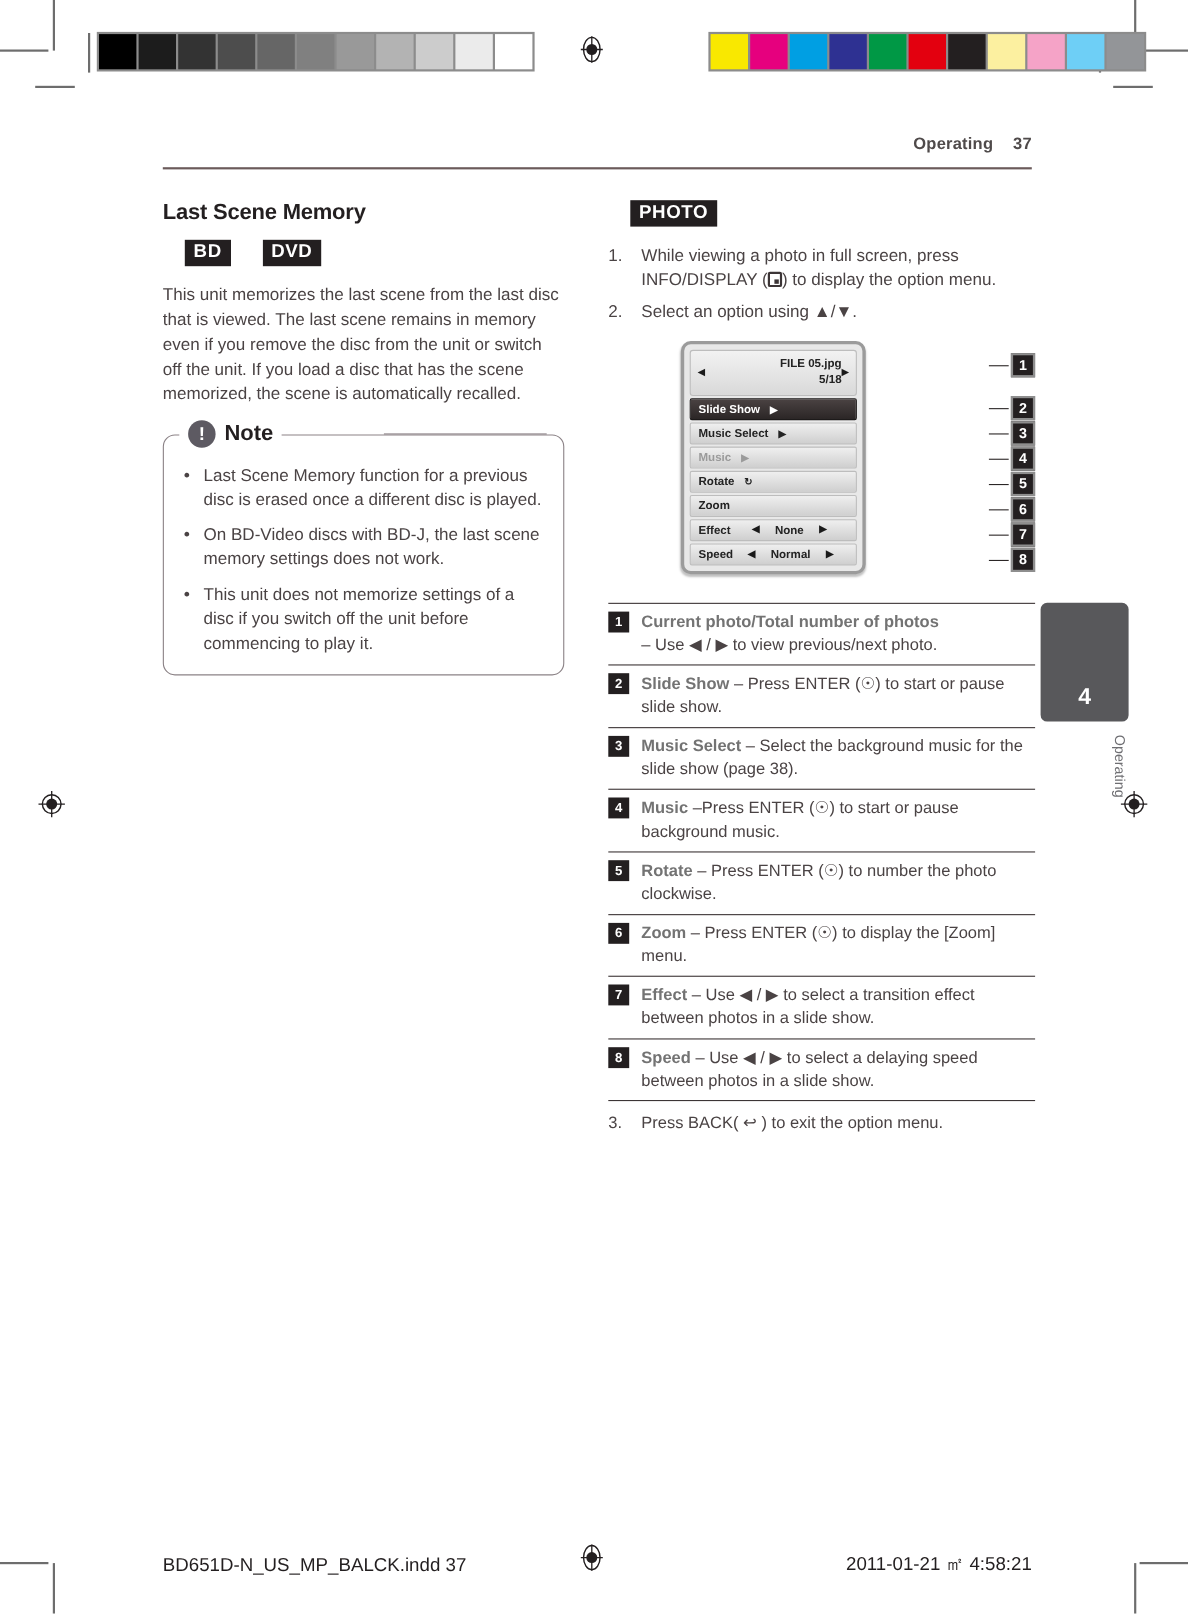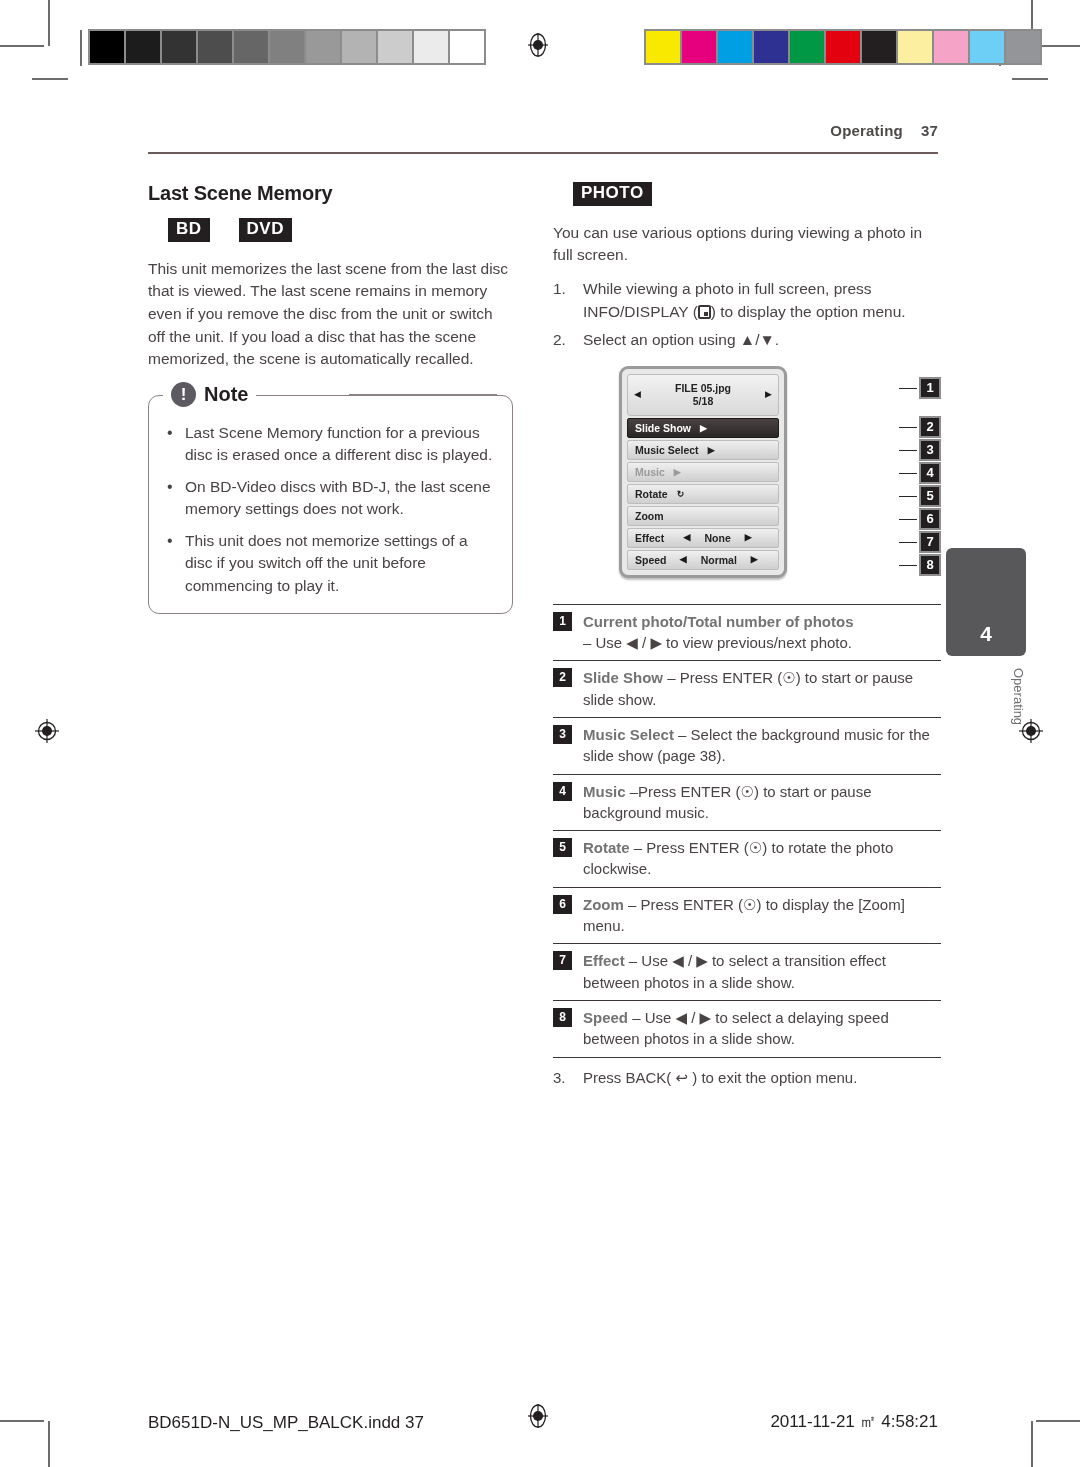--- a/index.html
+++ b/index.html
@@ -51,21 +51,21 @@
   .kicon{display:inline-block;width:13px;height:14px;border:2px solid #3c3536;border-radius:2px;position:relative;
          vertical-align:-2px;box-sizing:border-box;}
   .kicon:after{content:"";position:absolute;right:1px;bottom:1px;width:4px;height:4px;background:#3c3536;}
 
   
   .osdwrap{position:relative;margin:14px 0 0 0;height:232px;}
   .osd{position:absolute;left:66px;top:0;width:168px;background:#e8e8e8;border:3px solid #9b9b9b;border-radius:9px;
        padding:5px;box-sizing:border-box;box-shadow:0 2px 2px rgba(0,0,0,.25);}
   .osd-top{background:linear-gradient(#f2f2f2,#d9d9d9);border:1px solid #bdbdbd;border-radius:3px;
            height:42px;display:flex;align-items:center;justify-content:space-between;padding:0 6px;box-sizing:border-box;}
-  .osd-top .fn{text-align:center;flex:1;line-height:1.25;}
+  .osd-top .fn{text-align:right;flex:1;line-height:1.25;}
   .osd-top .fn b{display:block;font-size:10.5px;font-weight:bold;color:#232323;}
   .osd-top .fn span{display:block;font-size:10.5px;font-weight:bold;color:#232323;}
   .tri{font-size:9px;color:#1a1a1a;line-height:1;}
   .osd-row{height:20px;margin-top:2px;display:flex;align-items:center;padding:0 7px;box-sizing:border-box;
            font-size:10.5px;font-weight:bold;border:1px solid #bdbdbd;border-radius:2px;
            background:linear-gradient(#efefef,#cfcfcf);color:#232323;}
   .osd-row.sel{background:linear-gradient(#4a4242,#2b2626);color:#fff;border-color:#1d1a1a;}
   .osd-row.dim{color:#9a9a9a;}
   .osd-row .lbl{white-space:nowrap;}
   .osd-row .pl{margin-left:9px;font-size:9px;}
@@ -200,21 +200,20 @@
       <li>On BD-Video discs with BD-J, the last scene memory settings does not work.</li>
       <li>This unit does not memorize settings of a disc if you switch off the unit before commencing to play it.</li>
     </ul>
   </div>
 </div>
 
 <div class="col col-r">
   <div class="badges">
     <span class="badge">PHOTO</span>
   </div>
-  <p class="body">You can use various options during viewing a photo in full screen.</p>
 
   <ol class="steps">
     <li>
       <span class="num">1.</span><span>While viewing a photo in full screen, press INFO/DISPLAY (</span><span class="kicon"></span><span>) to display the option menu.</span>
     </li>
     <li>
       <span class="num">2.</span><span>Select an option using ▲/▼.</span>
     </li>
   </ol>
 
@@ -297,21 +296,21 @@
     <div class="lg">
       <span class="n">3</span>
       <b>Music Select</b><span> – Select the background music for the slide show (page 38).</span>
     </div>
     <div class="lg">
       <span class="n">4</span>
       <b>Music</b><span> –Press ENTER (☉) to start or pause background music.</span>
     </div>
     <div class="lg">
       <span class="n">5</span>
-      <b>Rotate</b><span> – Press ENTER (☉) to rotate the photo clockwise.</span>
+      <b>Rotate</b><span> – Press ENTER (☉) to number the photo clockwise.</span>
     </div>
     <div class="lg">
       <span class="n">6</span>
       <b>Zoom</b><span> – Press ENTER (☉) to display the [Zoom] menu.</span>
     </div>
     <div class="lg">
       <span class="n">7</span>
       <b>Effect</b><span> – Use ◀ / ▶ to select a transition effect between photos in a slide show.</span>
     </div>
     <div class="lg">
@@ -323,13 +322,13 @@
     <span class="n">3.</span><span>Press BACK( ↩ ) to exit the option menu.</span>
   </div>
 </div>
 
 <div class="tab">
   <span class="tn">4</span>
 </div>
 <div class="tabtxt">Operating</div>
 
 <div class="ft ft-l">BD651D-N_US_MP_BALCK.indd   37</div>
-<div class="ft ft-r">2011-11-21   ㎡ 4:58:21</div>
+<div class="ft ft-r">2011-01-21   ㎡ 4:58:21</div>
 
 </body></html>

